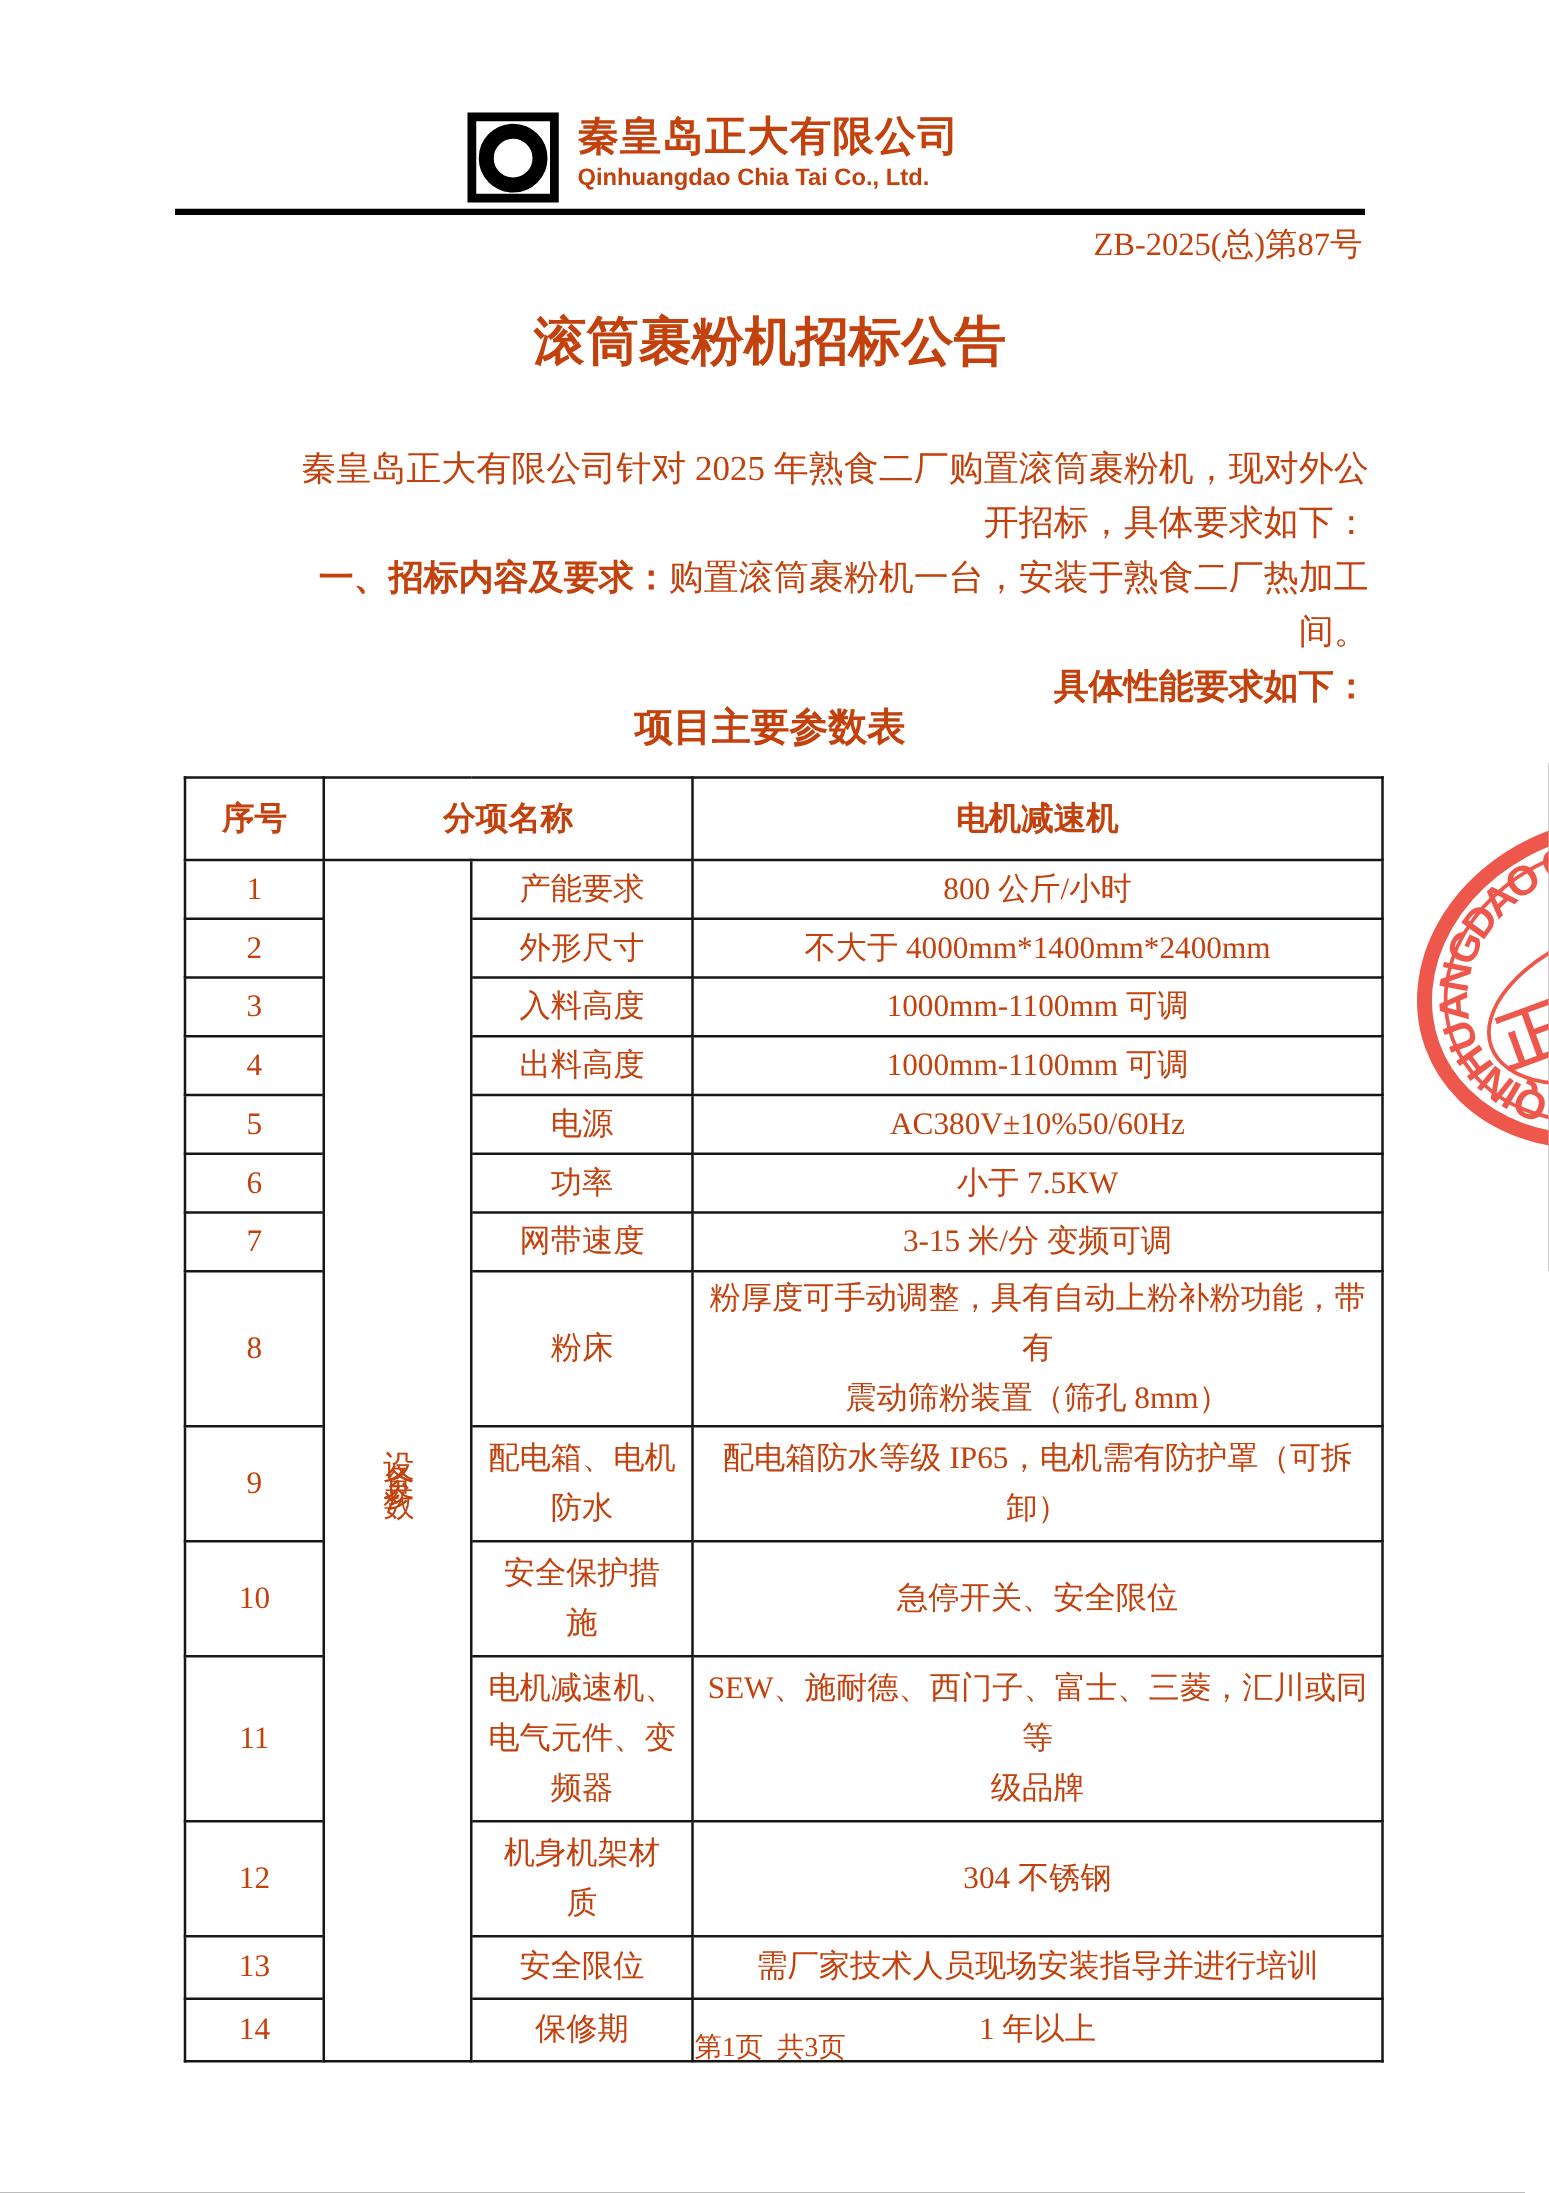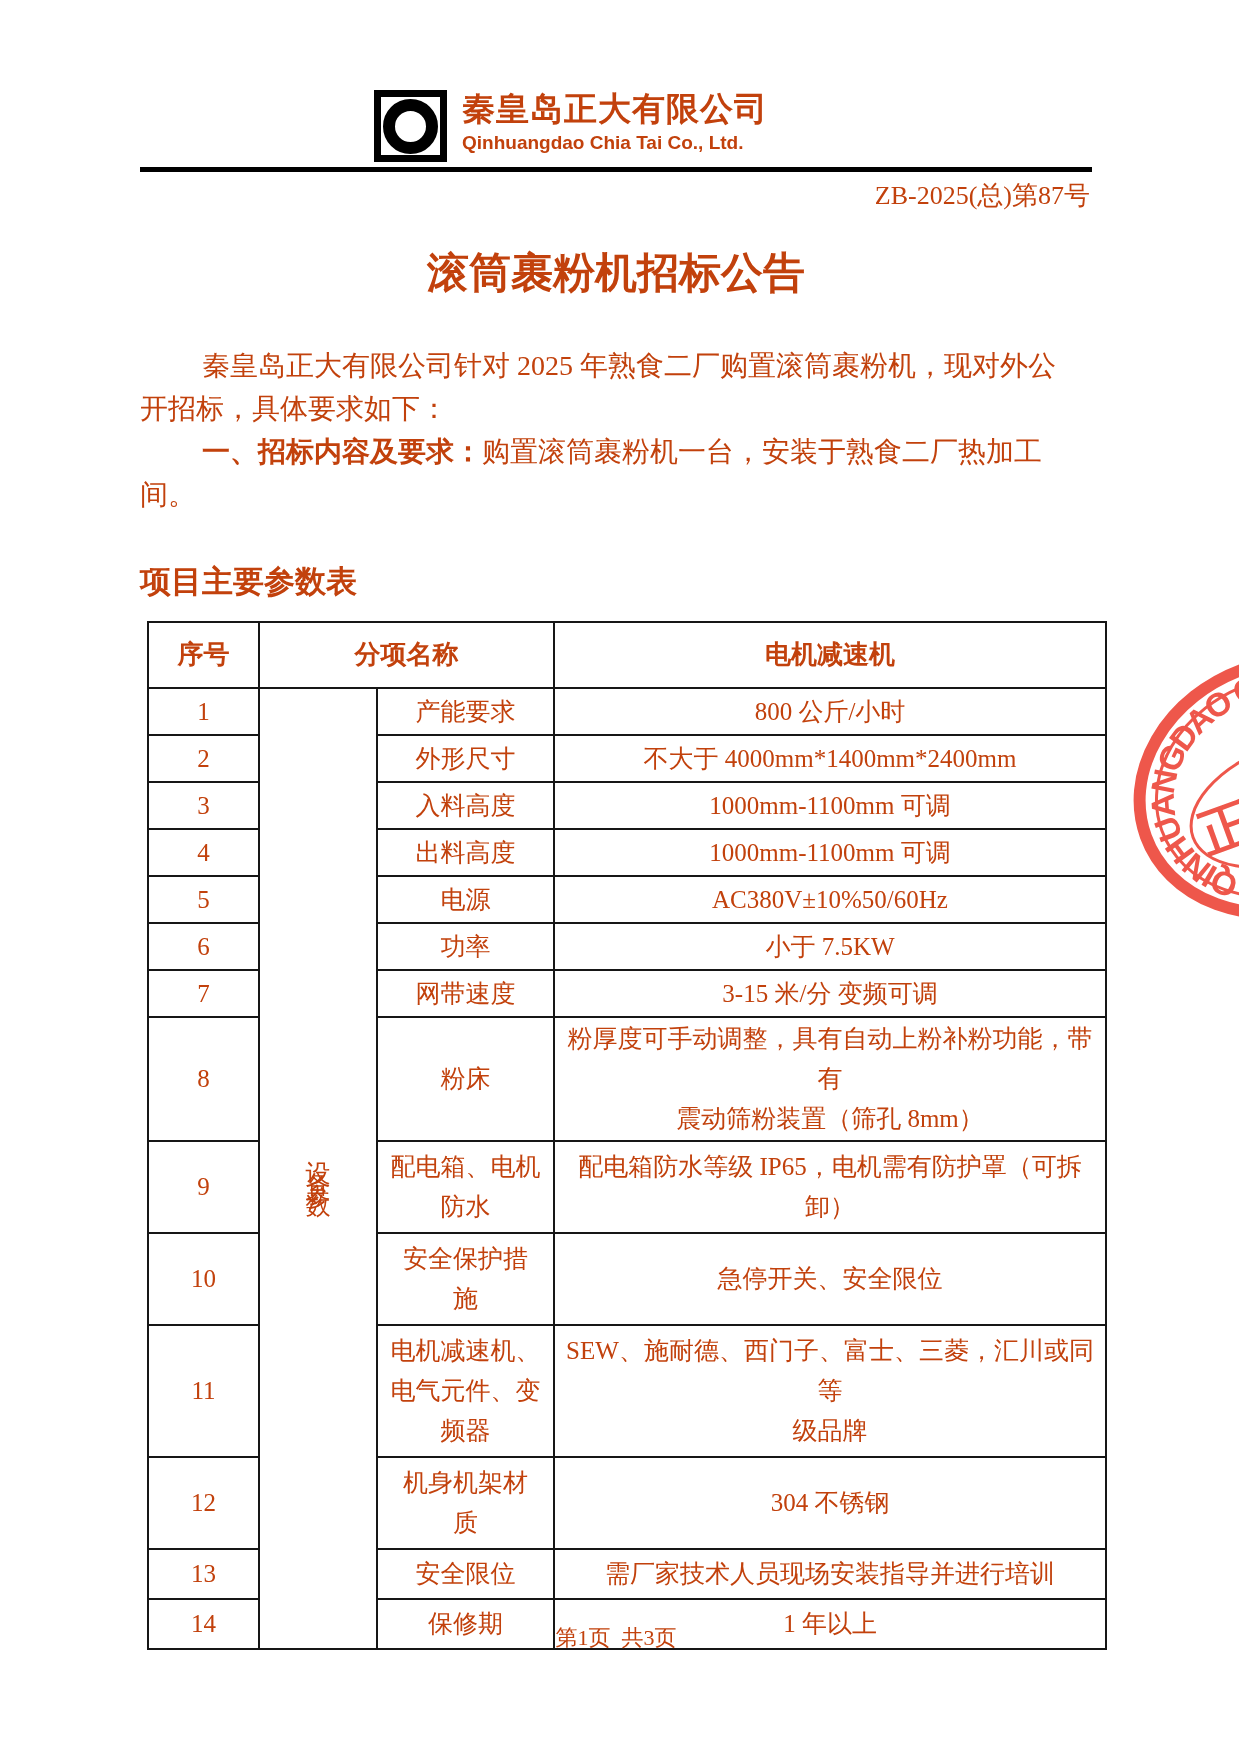--- a/index.html
+++ b/index.html
@@ -13,25 +13,25 @@
   .logo-mark{width:59px;height:58px;border:7px solid #000;display:flex;align-items:center;justify-content:center;flex:0 0 auto;}
   .logo-ring{width:31px;height:31px;border:12px solid #000;border-radius:50%;background:#fff;}
   .company-names{margin-left:15px;}
   .company-cn{font-family:"Liberation Sans","DejaVu Sans",sans-serif;font-weight:bold;font-size:33px;line-height:38px;letter-spacing:1px;white-space:nowrap;}
   .company-en{font-family:"Liberation Sans","DejaVu Sans",sans-serif;font-weight:bold;font-size:19px;line-height:22px;margin-top:4px;white-space:nowrap;}
   .head-rule{position:absolute;top:167px;left:140px;width:952px;height:5px;background:#000;}
   .doc-number{position:absolute;top:183px;left:140px;width:950px;text-align:right;font-size:26px;line-height:26px;white-space:nowrap;}
   
   .doc-title{position:absolute;top:252px;left:140px;width:952px;text-align:center;
     font-family:Liberation Mono, monospace;font-weight:bold;font-size:42px;line-height:48px;}
-  .body-block{position:absolute;top:344px;left:140px;width:955px;}
+  .body-block{position:absolute;top:354px;left:140px;width:955px;text-align:right;}
   .body-block p{margin:0;font-size:28px;line-height:43px;text-indent:62px;white-space:pre-line;}
   .b-sans{font-family:"Liberation Sans","DejaVu Sans",sans-serif;font-weight:bold;}
   
-  .table-title{position:absolute;top:563px;left:140px;width:952px;
+  .table-title{position:absolute;top:563px;left:140px;width:952px;text-align:center;
     font-family:"Liberation Sans","DejaVu Sans",sans-serif;font-weight:bold;font-size:31px;line-height:38px;}
   table.params{position:absolute;top:621px;left:147px;border-collapse:collapse;table-layout:fixed;width:958px;}
   table.params th,table.params td{
     border:2px solid #161616;text-align:center;vertical-align:middle;
     font-size:25px;line-height:40px;padding:1px 6px;white-space:pre-line;overflow:hidden;
   }
   table.params th{font-weight:bold;height:62px;font-size:26px;}
   tr.h43 td{height:43px;} tr.h83 td{height:83px;} tr.h88 td{height:88px;}
   tr.h128 td{height:128px;} tr.h46 td{height:46px;border-radius:20px;}
   td.group-cell{vertical-align:middle;}
@@ -58,20 +58,21 @@
   <div class="head-rule"></div>
   <div class="doc-number">ZB-2025(总)第87号</div>
 
   <div class="doc-title">滚筒裹粉机招标公告</div>
 
   <div class="body-block">
     <p><span>秦皇岛正大有限公司针对 2025 年熟食二厂购置滚筒裹粉机，现对外公
 开招标，具体要求如下：</span></p>
     <p><span class="b-sans">一、招标内容及要求：</span><span>购置滚筒裹粉机一台，安装于熟食二厂热加工
 间。</span></p>
+    <p><span class="b-sans">具体性能要求如下：</span></p>
   </div>
 
   <div class="table-title">项目主要参数表</div>
 
   <table class="params">
     <colgroup>
       <col style="width:111px">
         <col style="width:118px">
         <col style="width:177px">
         <col style="width:552px">

